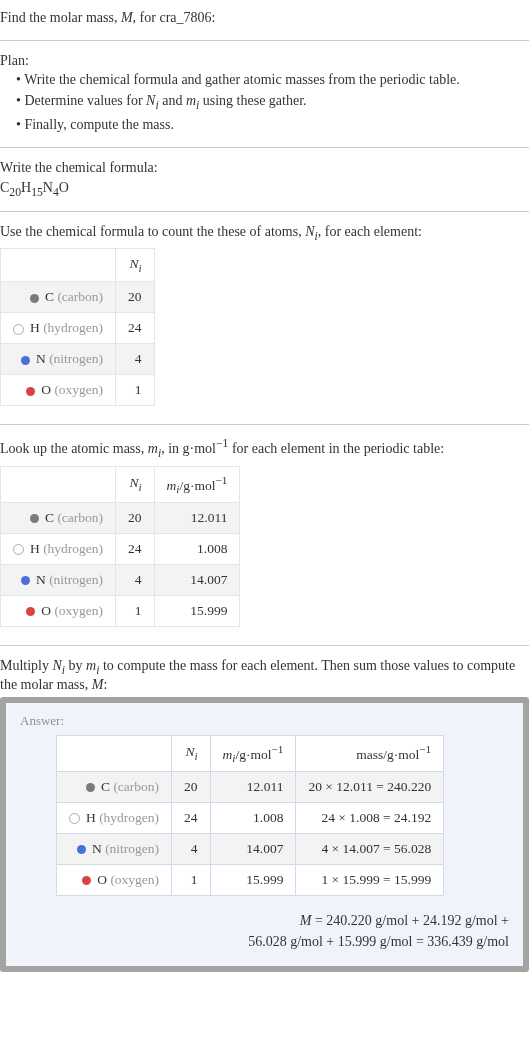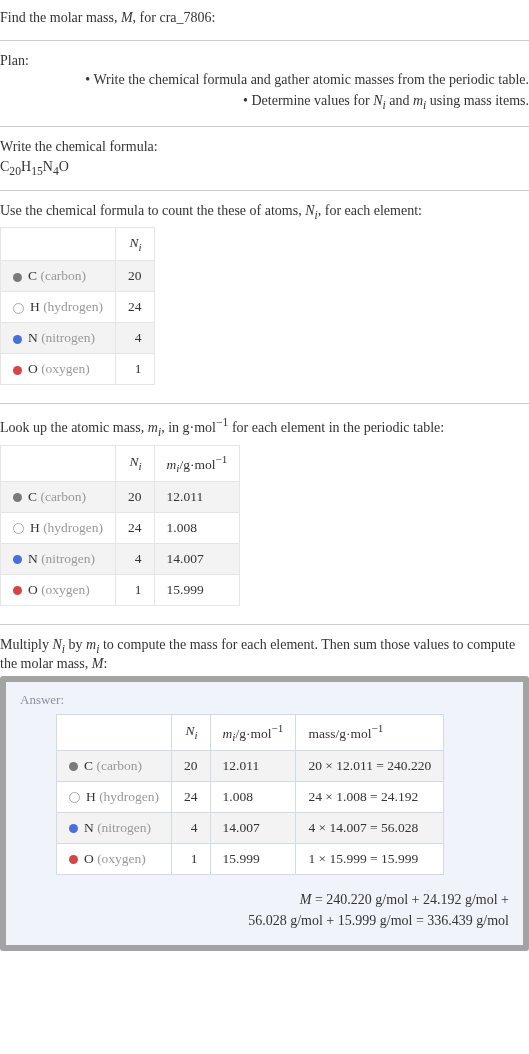--- a/index.html
+++ b/index.html
@@ -3,23 +3,23 @@
   <meta charset="utf-8">
   <style>
     * { box-sizing: border-box; margin: 0; padding: 0; }
     body { font-family: Georgia, 'Times New Roman', serif; font-size: 14px; color: #333; background: #fff; width: 529px; }
     .section { padding: 8px 0; }
     .divider { border-bottom: 1px solid #ccc; margin: 4px 0; }
     .prompt-text { line-height: 1.4; }
     .formula { font-family: 'Times New Roman', serif; padding: 2px 0; }
     .formula sub { font-size: 11px; }
     .italic { font-style: italic; }
-    .bullet-list { padding-left: 16px; line-height: 1.5; text-align: right; }
+    .bullet-list { padding-left: 16px; line-height: 1.5; }
     table { border-collapse: collapse; margin: 6px 0; }
-    td, th { padding: 7px 12px; text-align: left; font-size: 13.5px; }
+    td, th { padding: 7px 12px; text-align: right; font-size: 13.5px; }
     .table1 td:nth-child(2) { text-align: right; }
     .table2 td:nth-child(2), .table3 td:nth-child(2) { text-align: right; }
     tr.gray-row { background: #f3f3f3; }
     tr.white-row { background: #fff; }
     .legend-cell { color: #999; }
     .legend-cell::before { content: ""; display: inline-block; width: 9px; height: 9px; border-radius: 50%; margin-right: 6px; vertical-align: middle; }
     .carbon-dot::before { background: #7a7a7a; }
     .hydrogen-dot::before { background: #fff; border: 1px solid #aaa; }
     .nitrogen-dot::before { background: #4a6fd8; }
     .oxygen-dot::before { background: #d64545; }
@@ -42,21 +42,22 @@
 
 <div class="section prompt-text">
   <span>Find the molar mass, </span><span class="italic">M</span><span>, for cra_7806:</span>
 </div>
 <div class="divider"></div>
 
 <div class="section">
   <div>Plan:</div>
   <div class="bullet-list">
     <div>• Write the chemical formula and gather atomic masses from the periodic table.</div>
-    <div><span>• Determine values for </span><span class="italic">N<sub>i</sub></span><span> and </span><span class="italic">m<sub>i</sub></span><span> using mass items.</span></div>
+    <div><span>• Determine values for </span><span class="italic">N<sub>i</sub></span><span> and </span><span class="italic">m<sub>i</sub></span><span> using these gather.</span></div>
+    <div>• Finally, compute the mass.</div>
   </div>
 </div>
 <div class="divider"></div>
 
 <div class="section">
   <div>Write the chemical formula:</div>
   <div class="chem-formula" style="padding-top:4px;">
     <span>C</span><sub>20</sub><span>H</span><sub>15</sub><span>N</span><sub>4</sub><span>O</span>
   </div>
 </div>

